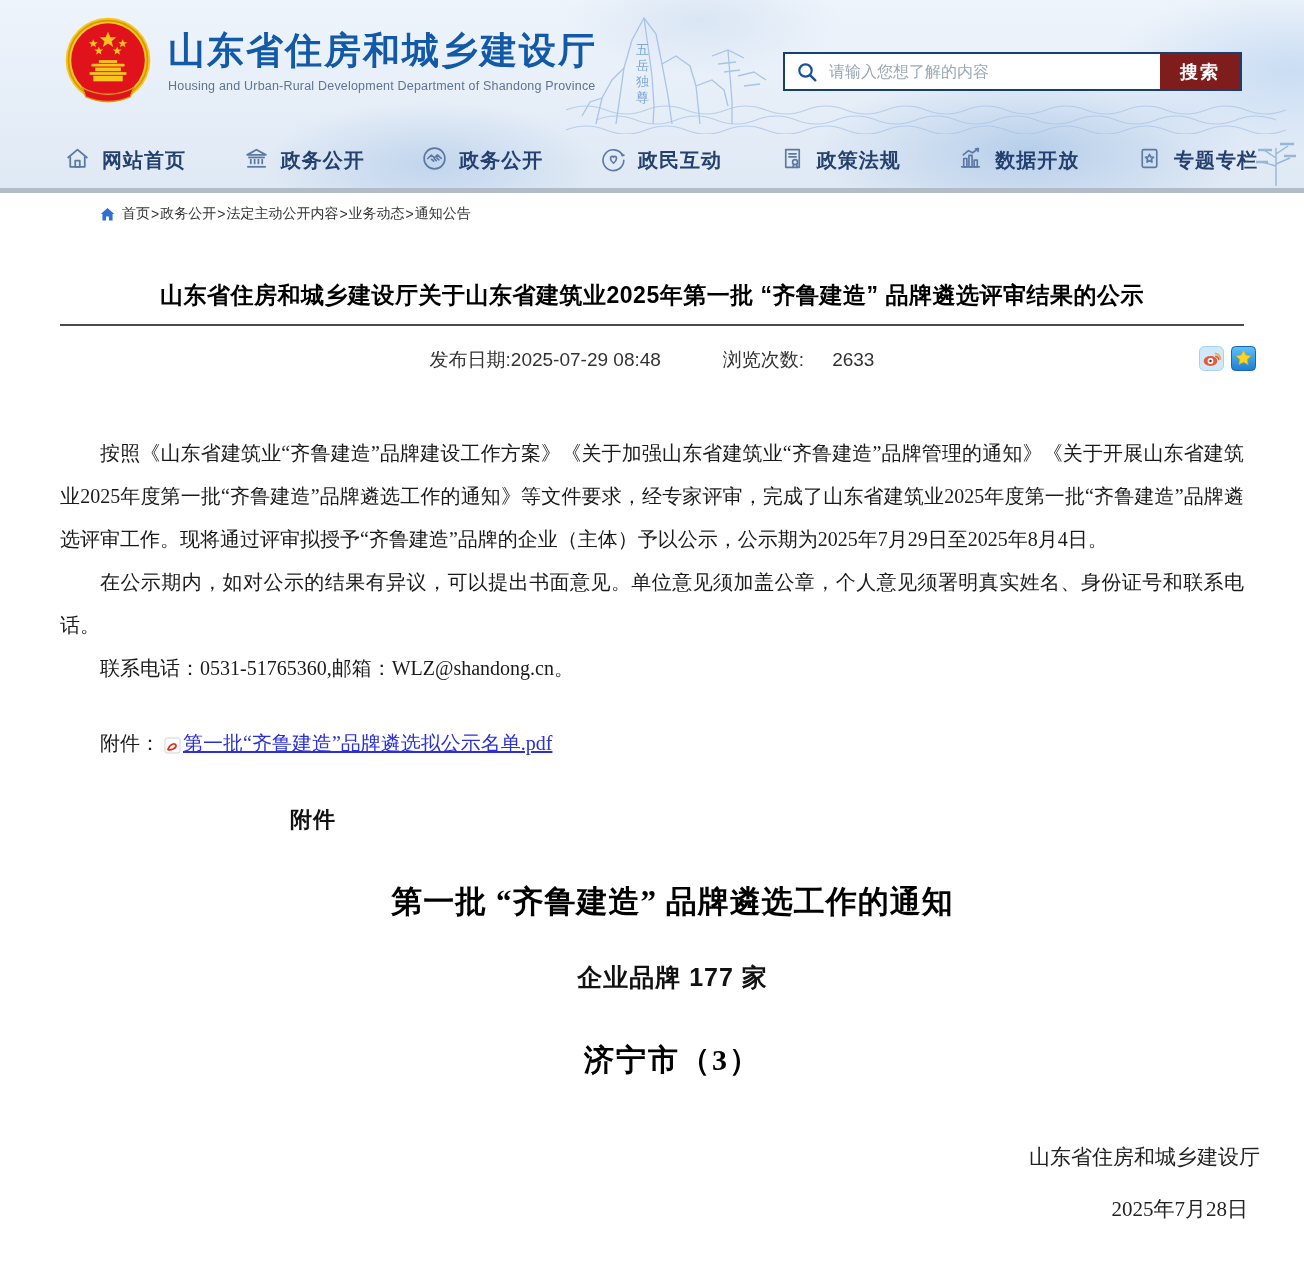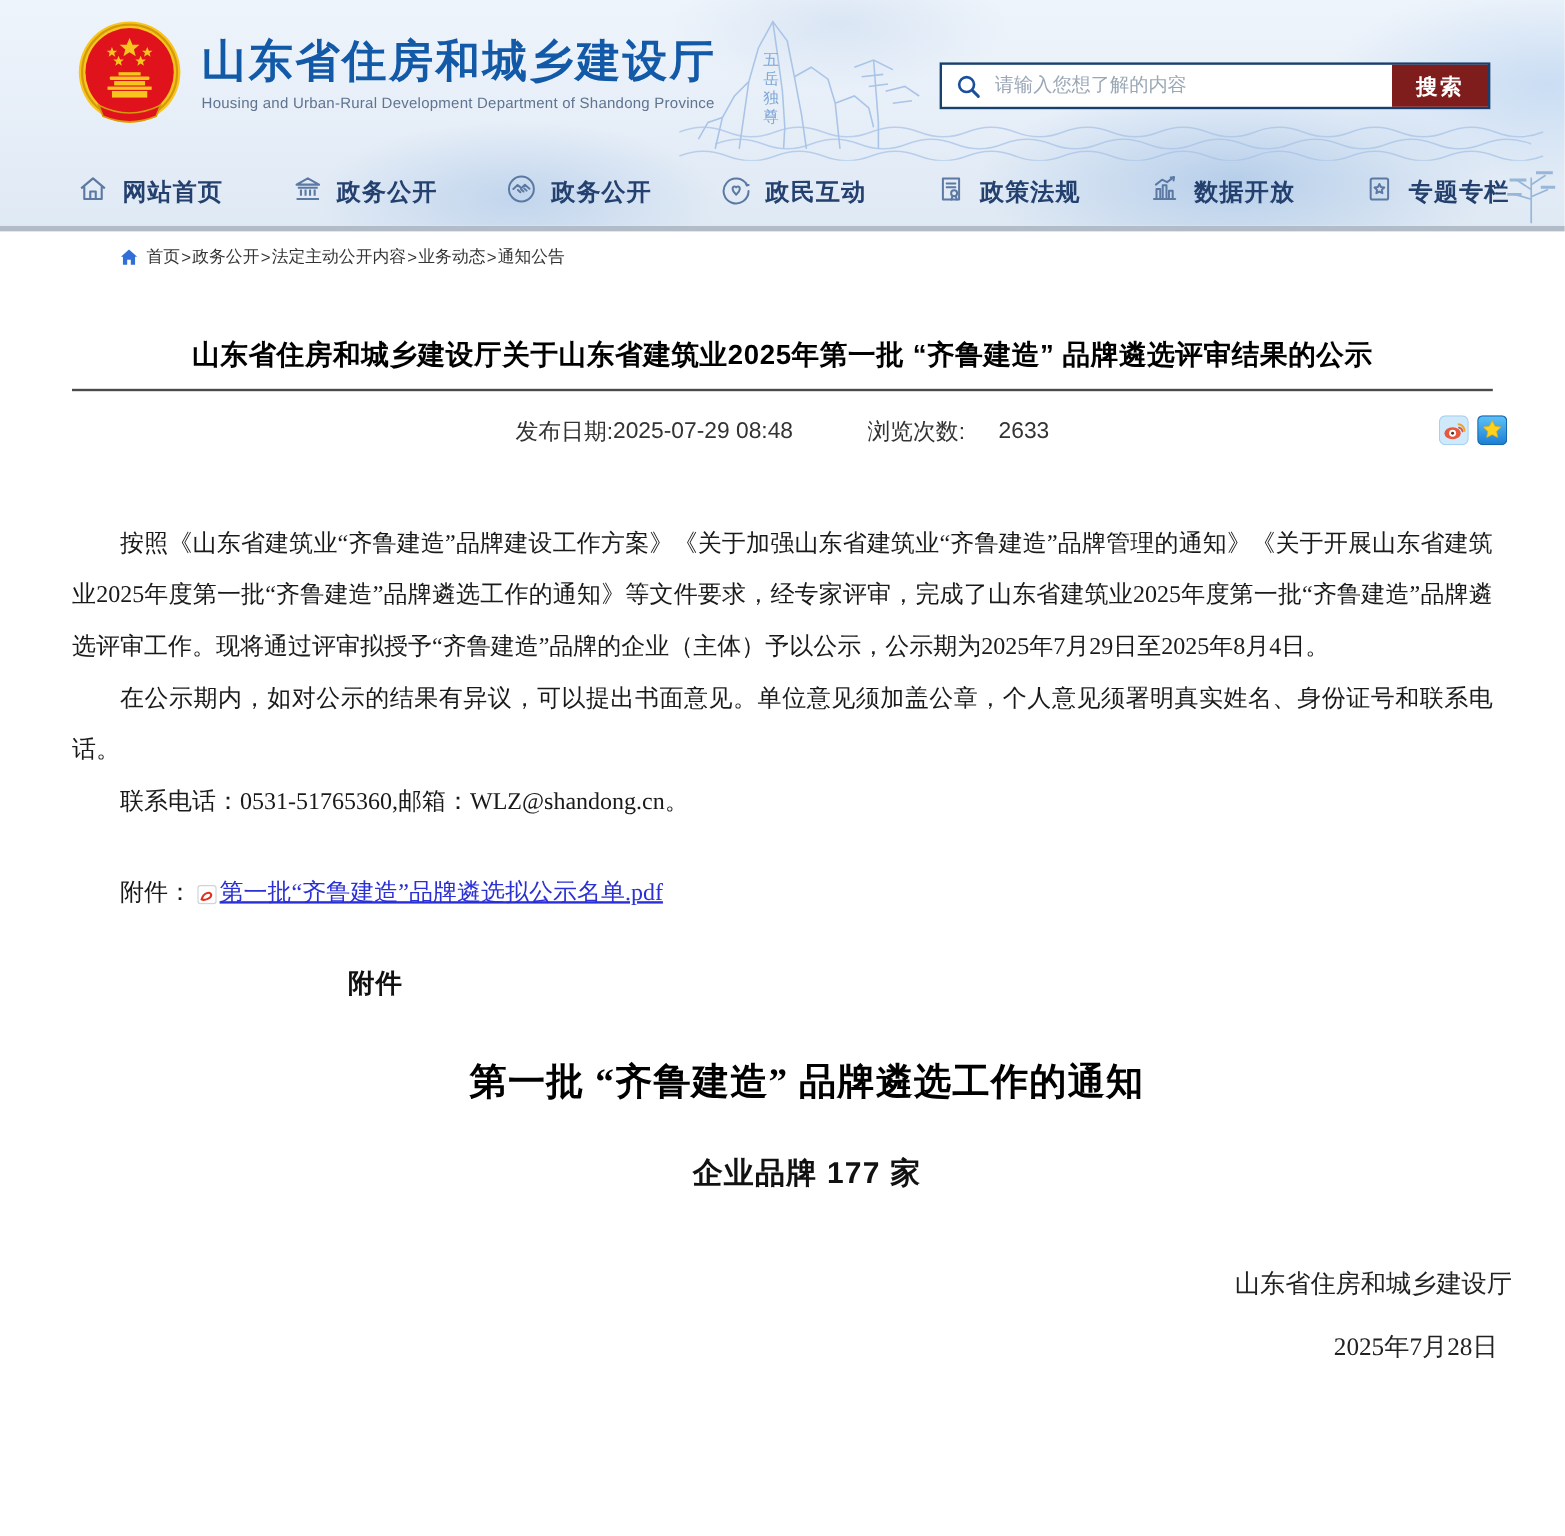--- a/index.html
+++ b/index.html
@@ -464,20 +464,21 @@
         <path d="M4 12.5 C5.5 7 11.5 5.5 12 8.5 C12.4 11.3 6.5 13.8 4 12.5 Z" fill="none" stroke="#e0301e" stroke-width="1.7"></path>
       </svg>
     </span>
     <a class="attachment-link">第一批“齐鲁建造”品牌遴选拟公示名单.pdf</a>
   </div>
 
   <section class="pdf-doc">
     <div class="pdf-label">附件</div>
     <div class="pdf-title">第一批 “齐鲁建造” 品牌遴选工作的通知</div>
     <div class="pdf-subtitle">企业品牌 177 家</div>
+    <div class="pdf-city">济宁市（3）</div>
   </section>
 
   <div class="signature">
     <div class="sig-agency">山东省住房和城乡建设厅</div>
     <div class="sig-date">2025年7月28日</div>
   </div>
 
 </main>
 
 </body></html>

